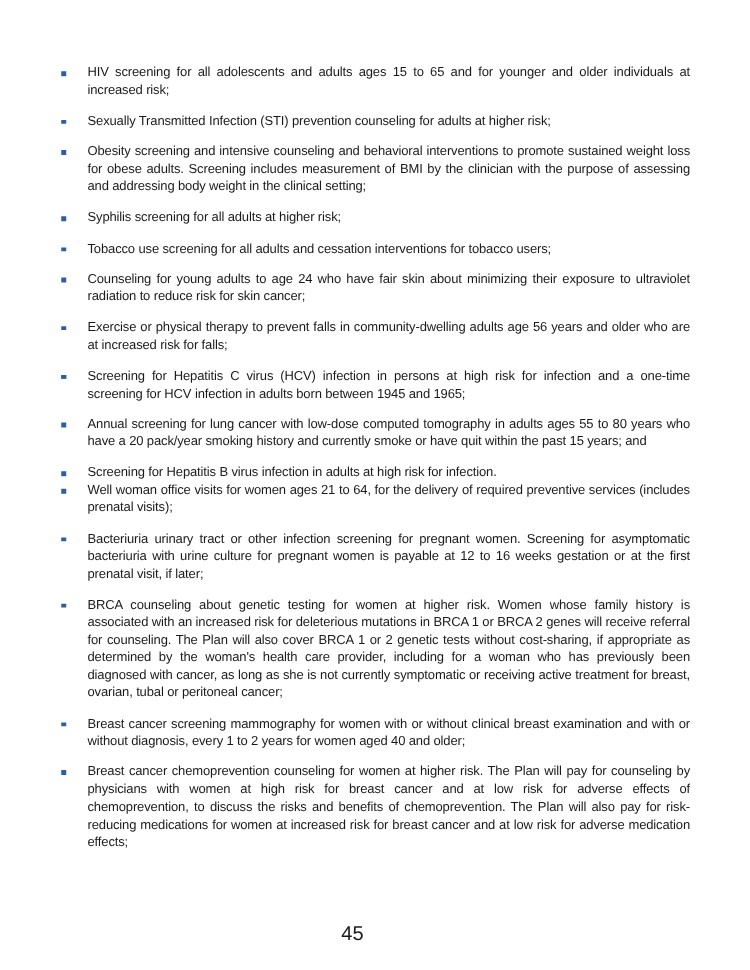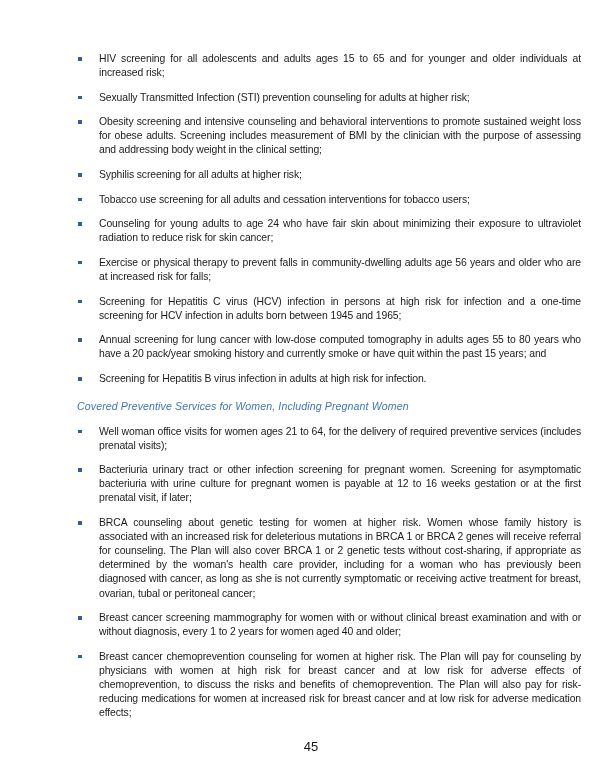--- a/index.html
+++ b/index.html
@@ -11,21 +11,20 @@
     font-family: "Liberation Sans", sans-serif;
     color: #1a1a1a;
   }
   .page {
     position: relative;
     width: 564px;
     height: 776px;
     background: #ffffff;
     overflow: hidden;
     box-sizing: border-box;
-    margin-left: 29px;
   }
   .content {
     position: absolute;
     left: 48px;
     top: 52px;
     width: 504px;
   }
   .bullet-list {
     list-style: none;
     margin: 0;
@@ -64,21 +63,21 @@
   .group {
     margin: 0;
     padding: 0;
   }
   .page-number {
     position: absolute;
     left: 0;
     right: 0;
     top: 739px;
     text-align: center;
-    font-size: 13px;
+    font-size: 16px;
     color: #1a1a1a;
   }
 </style>
 </head>
 <body>
 
 <div class="page">
   <div class="content">
 
     <ul class="bullet-list group">
@@ -120,21 +119,20 @@
       <li class="bullet-item">
         <span class="bullet-marker"></span>
         <span>Annual screening for lung cancer with low-dose computed tomography in adults ages 55 to 80 years who have a 20 pack/year smoking history and currently smoke or have quit within the past 15 years; and</span>
       </li>
       <li class="bullet-item">
         <span class="bullet-marker"></span>
         <span>Screening for Hepatitis B virus infection in adults at high risk for infection.</span>
       </li>
     </ul>
 
-    <div class="section-heading">Covered Preventive Services for Women, Including Pregnant Women</div>
 
     <ul class="bullet-list group">
       <li class="bullet-item">
         <span class="bullet-marker"></span>
         <span>Well woman office visits for women ages 21 to 64, for the delivery of required preventive services (includes prenatal visits);</span>
       </li>
       <li class="bullet-item">
         <span class="bullet-marker"></span>
         <span>Bacteriuria urinary tract or other infection screening for pregnant women. Screening for asymptomatic bacteriuria with urine culture for pregnant women is payable at 12 to 16 weeks gestation or at the first prenatal visit, if later;</span>
       </li>

